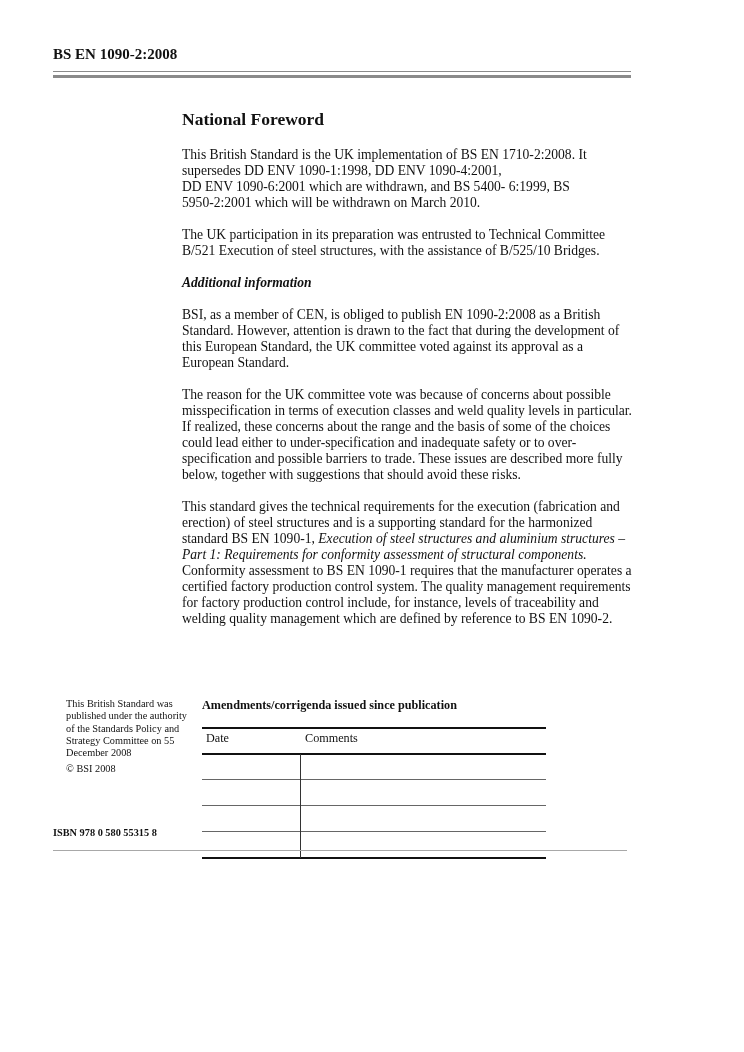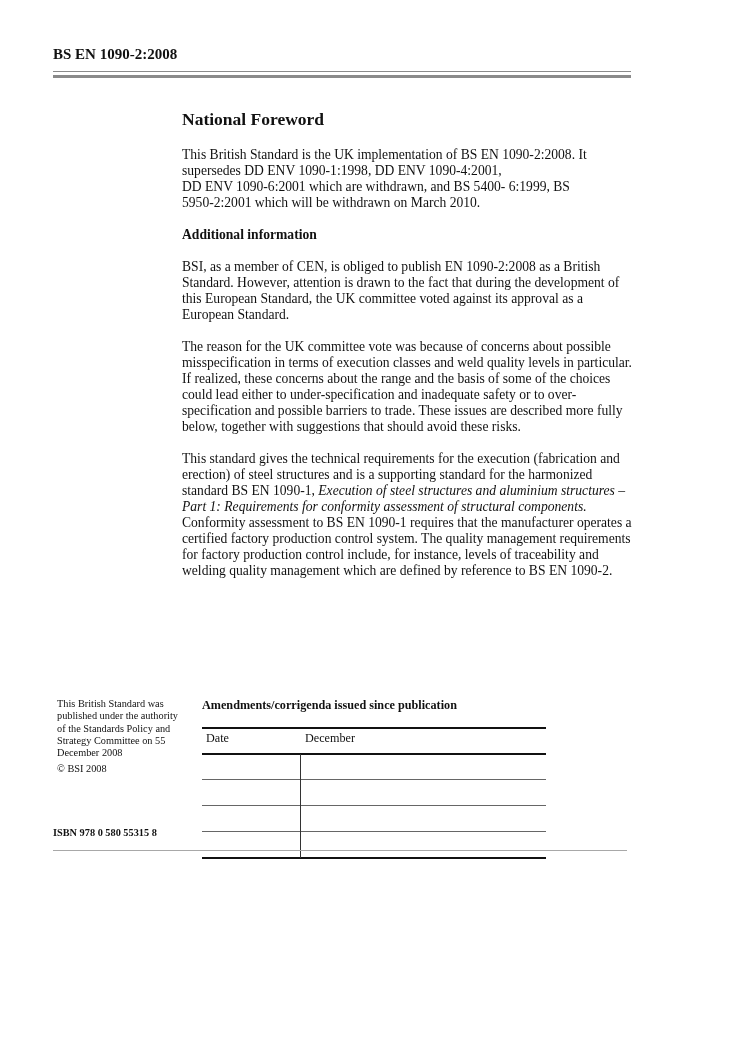--- a/index.html
+++ b/index.html
@@ -54,27 +54,28 @@
     .para {
       font-size: 13.6px;
       line-height: 16px;
       margin: 0 0 16px 0;
     }
     .subhead {
       font-size: 13.6px;
       line-height: 16px;
       font-weight: bold;
       margin: 0 0 16px 0;
+      font-style: italic;
     }
     .para .line { display: block; white-space: nowrap; }
     .para em { font-style: italic; text-align: center; }
 
     .sidebar {
       position: absolute;
-      left: 57px;
+      left: 66px;
       top: 698px;
       width: 130px;
       font-size: 10.3px;
       line-height: 12.3px;
     }
     .sidebar .line { display: block; white-space: nowrap; }
     .sidebar .copyright { margin-top: 4px; }
     .isbn {
       position: absolute;
       left: 53px;
@@ -139,26 +140,30 @@
 <body>
 
 <div class="doc-id">BS EN 1090-2:2008</div>
 <div class="rule-thin"></div>
 <div class="rule-thick"></div>
 
 <div class="main">
   <h1 class="title">National Foreword</h1>
 
   <p class="para">
-    <span class="line">This British Standard is the UK implementation of BS EN 1090-2:2008. It</span>
+    <span class="line">This British Standard is the UK implementation of BS EN 1710-2:2008. It</span>
     <span class="line">supersedes DD ENV 1090-1:1998, DD ENV 1090-4:2001,</span>
     <span class="line">DD ENV 1090-6:2001 which are withdrawn, and BS 5400- 6:1999, BS</span>
     <span class="line">5950-2:2001 which will be withdrawn on March 2010.</span>
   </p>
 
+  <p class="para">
+    <span class="line">The UK participation in its preparation was entrusted to Technical Committee</span>
+    <span class="line">B/521 Execution of steel structures, with the assistance of B/525/10 Bridges.</span>
+  </p>
 
 
   <h2 class="subhead">Additional information</h2>
 
   <p class="para">
     <span class="line">BSI, as a member of CEN, is obliged to publish EN 1090-2:2008 as a British</span>
     <span class="line">Standard. However, attention is drawn to the fact that during the development of</span>
     <span class="line">this European Standard, the UK committee voted against its approval as a</span>
     <span class="line">European Standard.</span>
   </p>
@@ -191,21 +196,21 @@
   <span class="line">Strategy Committee on 55</span>
   <span class="line">December 2008</span>
   <span class="line copyright">© BSI 2008</span>
 </div>
 <div class="isbn">ISBN 978 0 580 55315 8</div>
 
 <div class="amend-title">Amendments/corrigenda issued since publication</div>
 <div class="amend-table">
   <div class="hline bold" style="top:0;"></div>
   <span class="hdr" style="left:4px;">Date</span>
-  <span class="hdr" style="left:103px;">December</span>
+  <span class="hdr" style="left:103px;">Comments</span>
   <div class="hline bold" style="top:26px;"></div>
 
   <div class="cell" style="left:0;top:28px;width:98px;"><span></span></div>
   <div class="cell" style="left:99px;top:28px;width:245px;"><span></span></div>
   <div class="hline mid" style="top:52px;"></div>
 
   <div class="cell" style="left:0;top:54px;width:98px;"><span></span></div>
   <div class="cell" style="left:99px;top:54px;width:245px;"><span></span></div>
   <div class="hline mid" style="top:78px;"></div>
 

